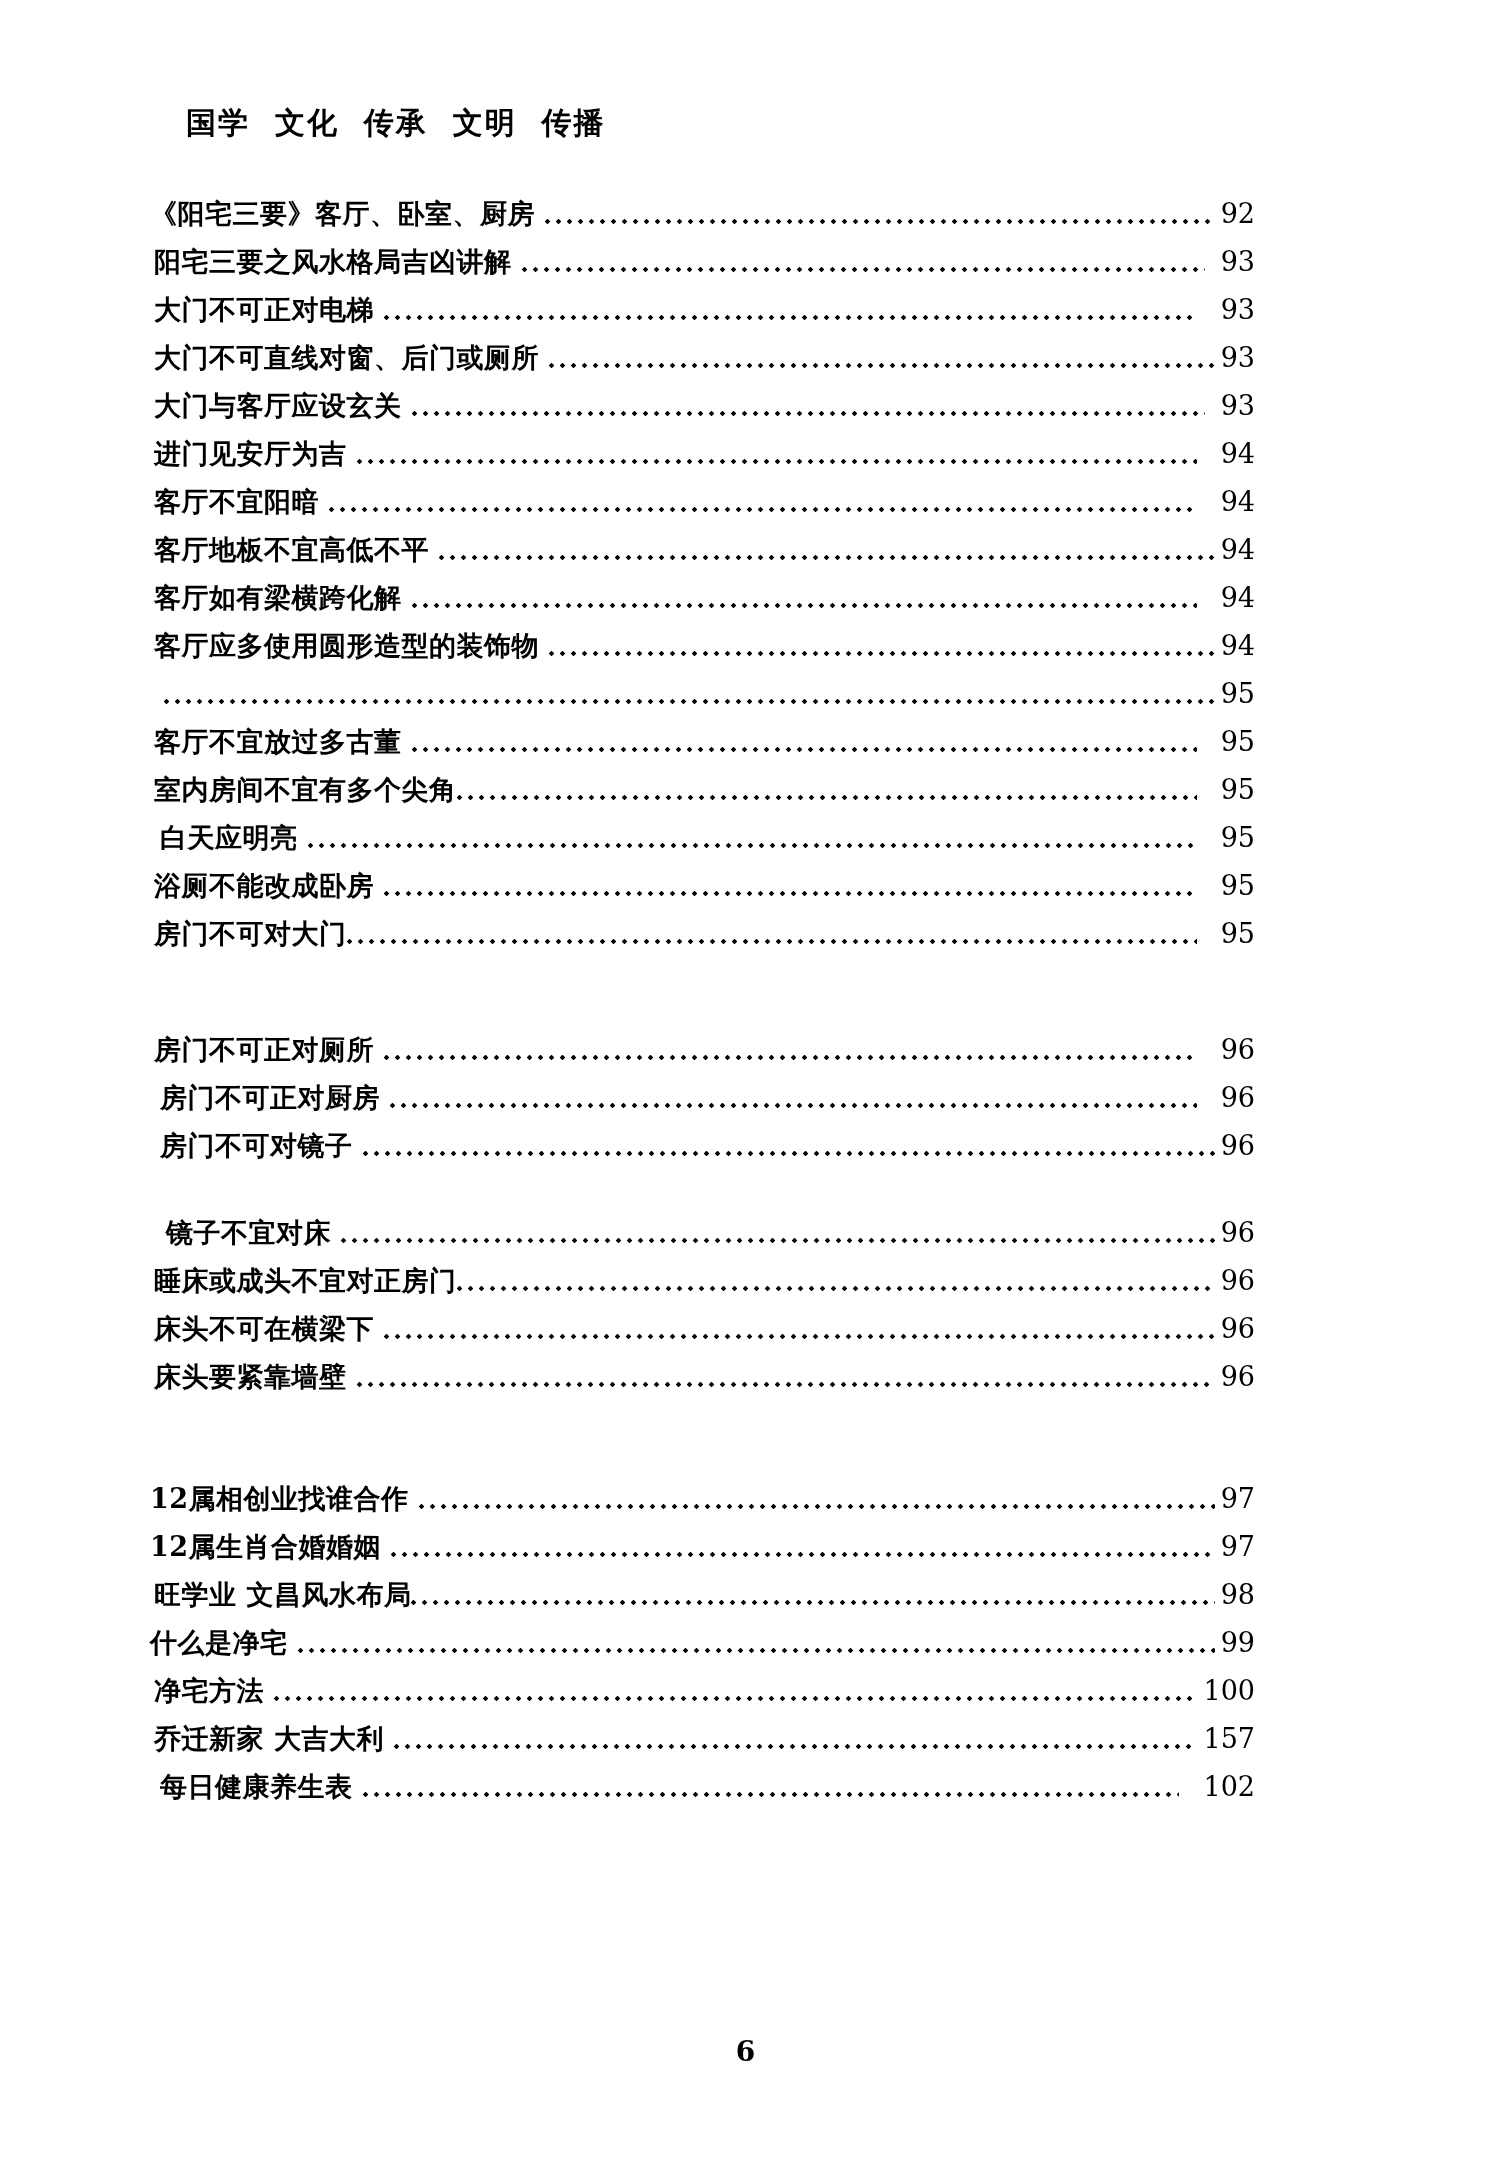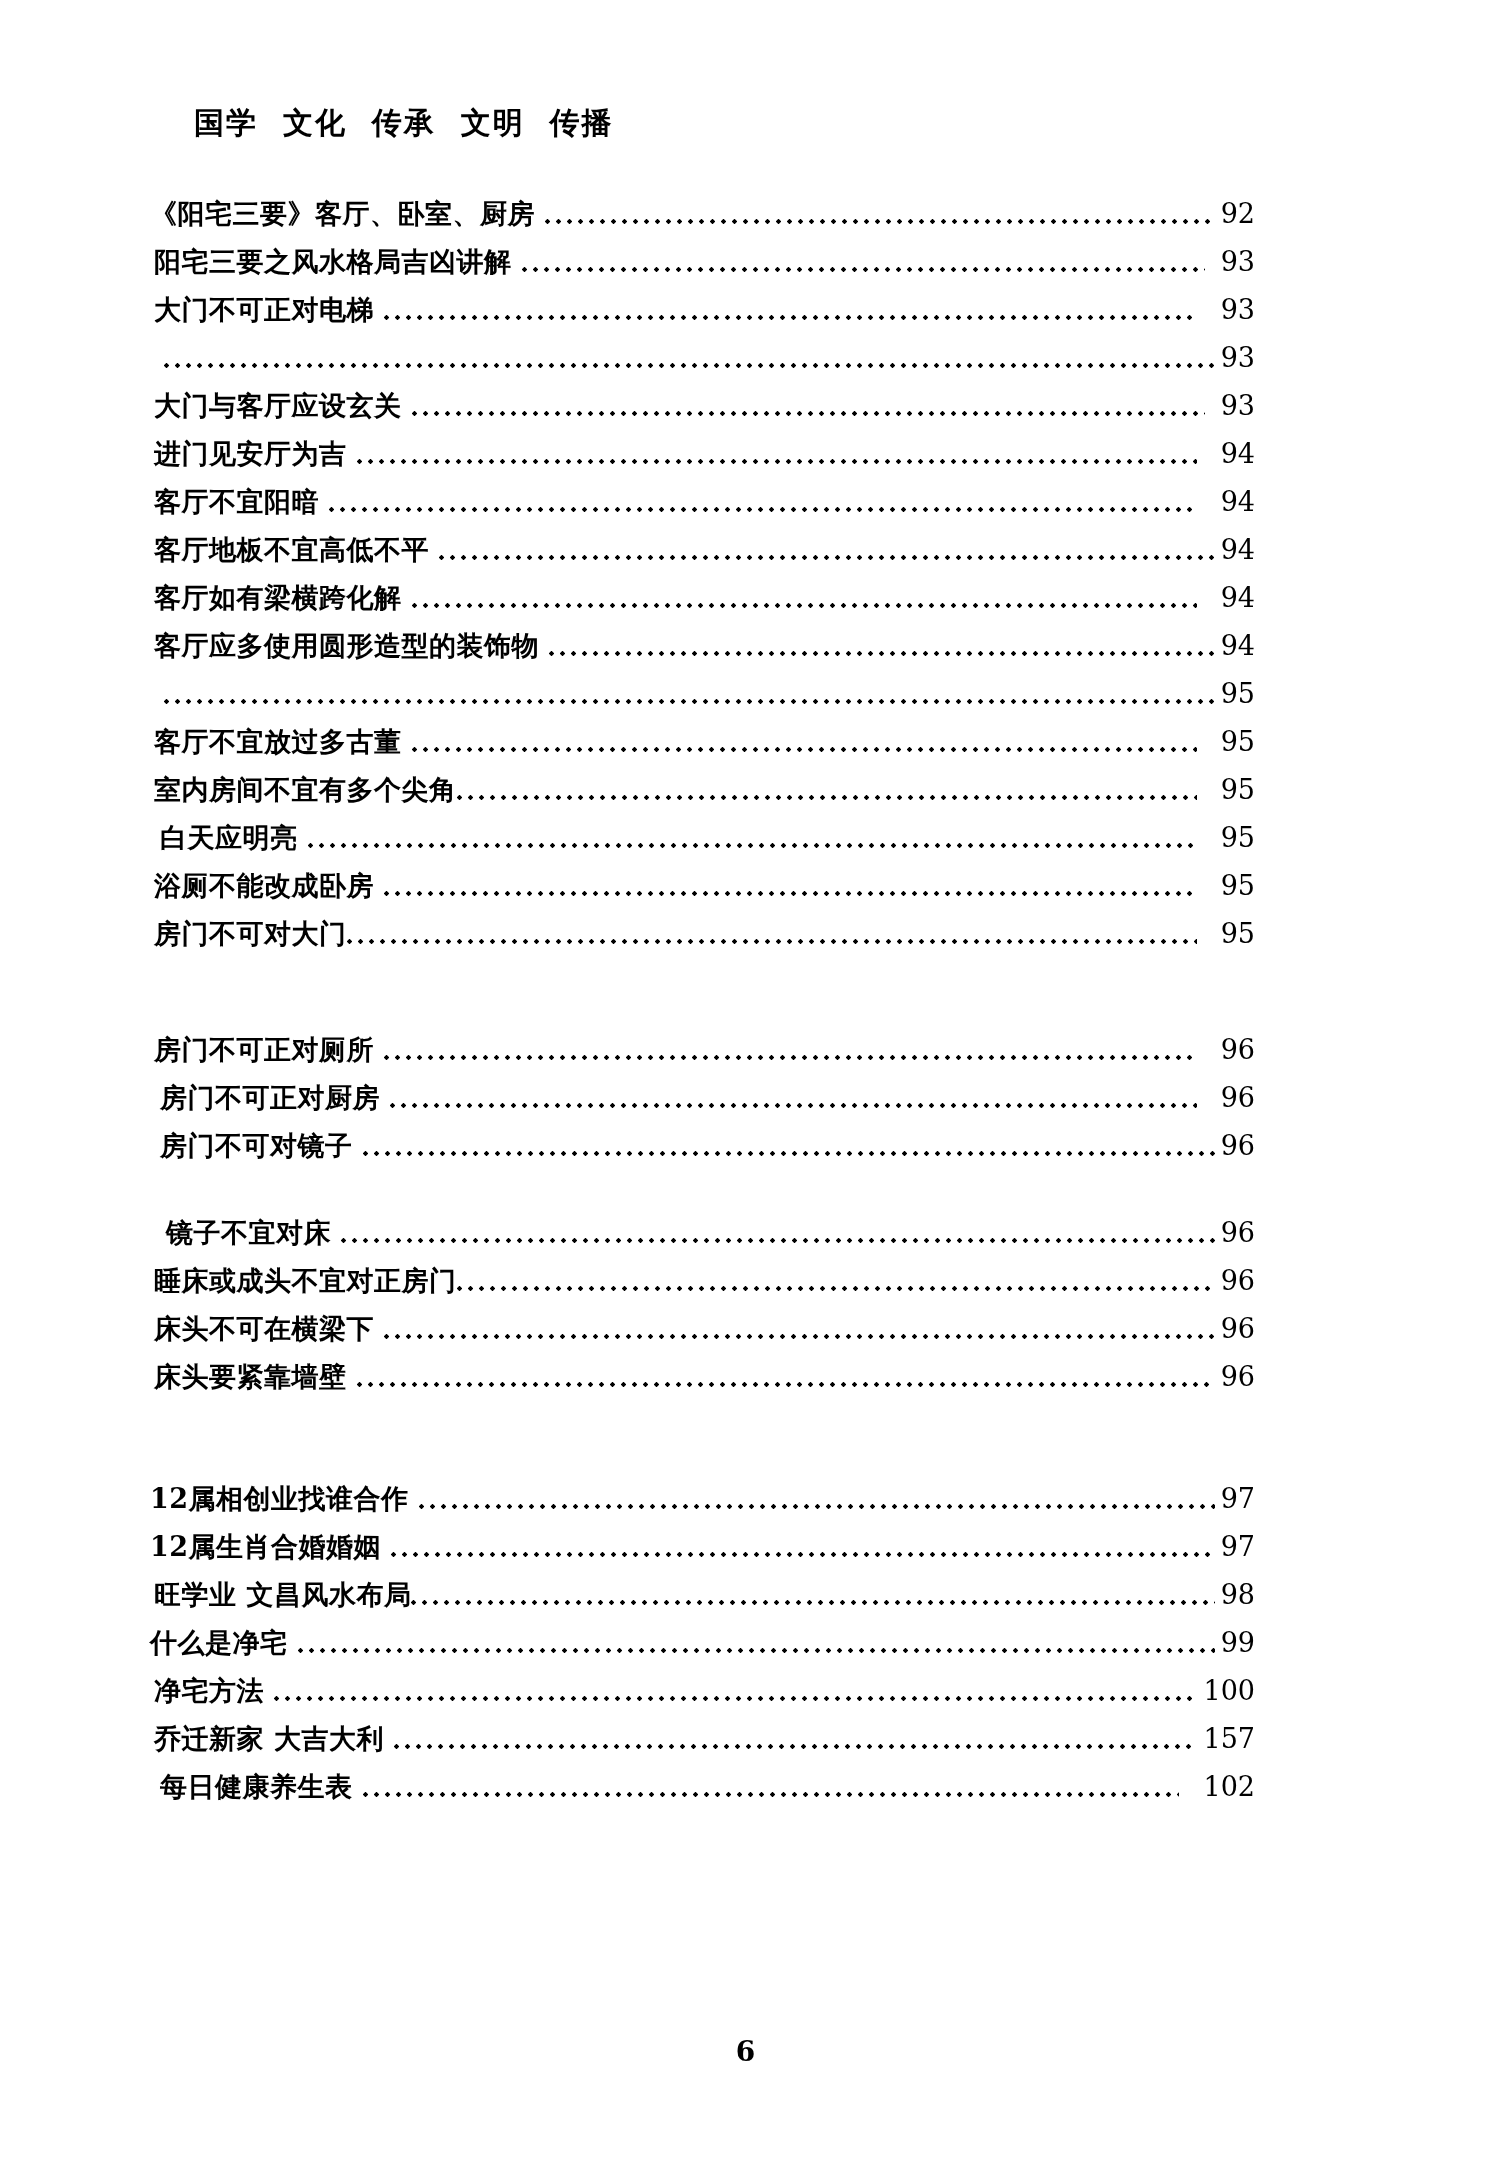--- a/index.html
+++ b/index.html
@@ -17,21 +17,21 @@
     height: 2177px;
     background: #ffffff;
     margin: 0 auto;
     overflow: hidden;
     box-sizing: border-box;
   }
 
   
   .header {
     position: absolute;
-    left: 194px;
+    left: 186px;
     top: 103px;
     font-size: 30px;
     font-weight: 700;
     letter-spacing: 2px;
     white-space: pre;
     font-family: "DejaVu Serif", "Liberation Serif", serif;
   }
 
   
   .toc {
@@ -134,20 +134,21 @@
             <span class="title">阳宅三要之风水格局吉凶讲解</span>
             <span class="leader"></span>
             <span class="pg">93</span>
           </div>
           <div class="row ind-1 lead-0 pgpad-2">
             <span class="title">大门不可正对电梯</span>
             <span class="leader"></span>
             <span class="pg">93</span>
           </div>
           <div class="row ind-1 lead-0 pgpad-0">
+            <span class="title">大门不可直线对窗、后门或厕所</span>
             <span class="leader"></span>
             <span class="pg">93</span>
           </div>
           <div class="row ind-1 lead-0 pgpad-1">
             <span class="title">大门与客厅应设玄关</span>
             <span class="leader"></span>
             <span class="pg">93</span>
           </div>
           <div class="row ind-1 lead-0 pgpad-2">
             <span class="title">进门见安厅为吉</span>

